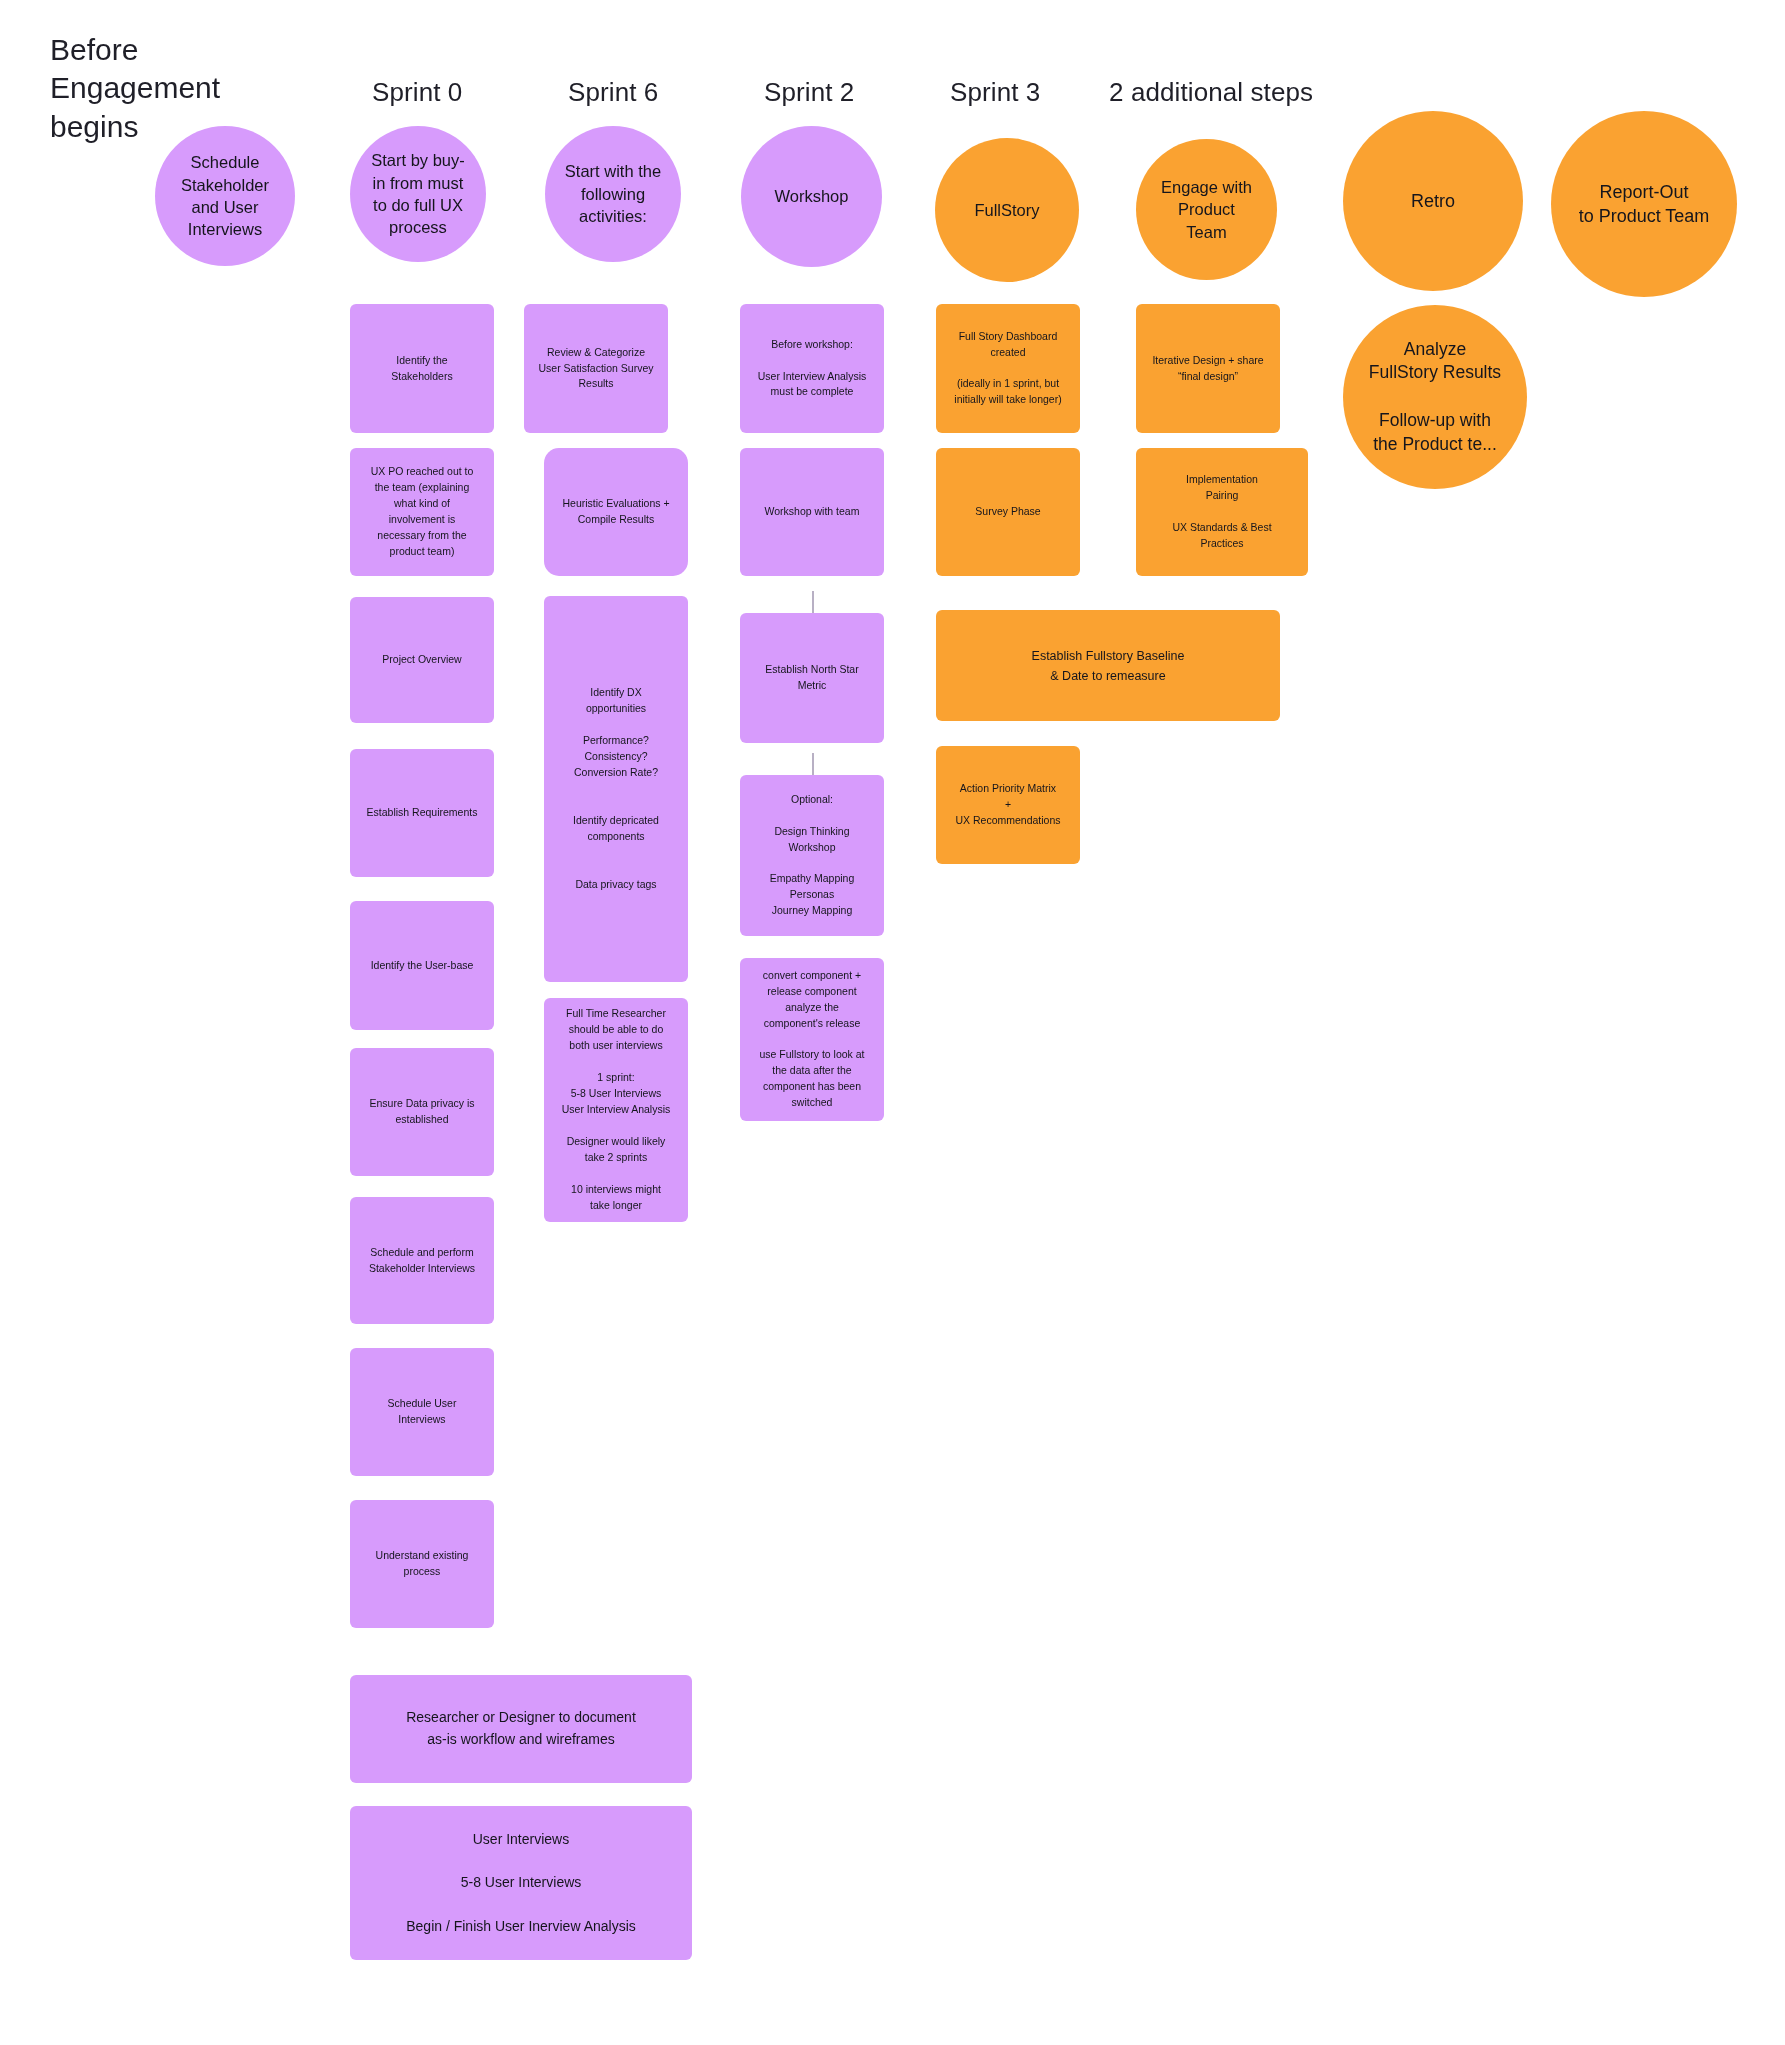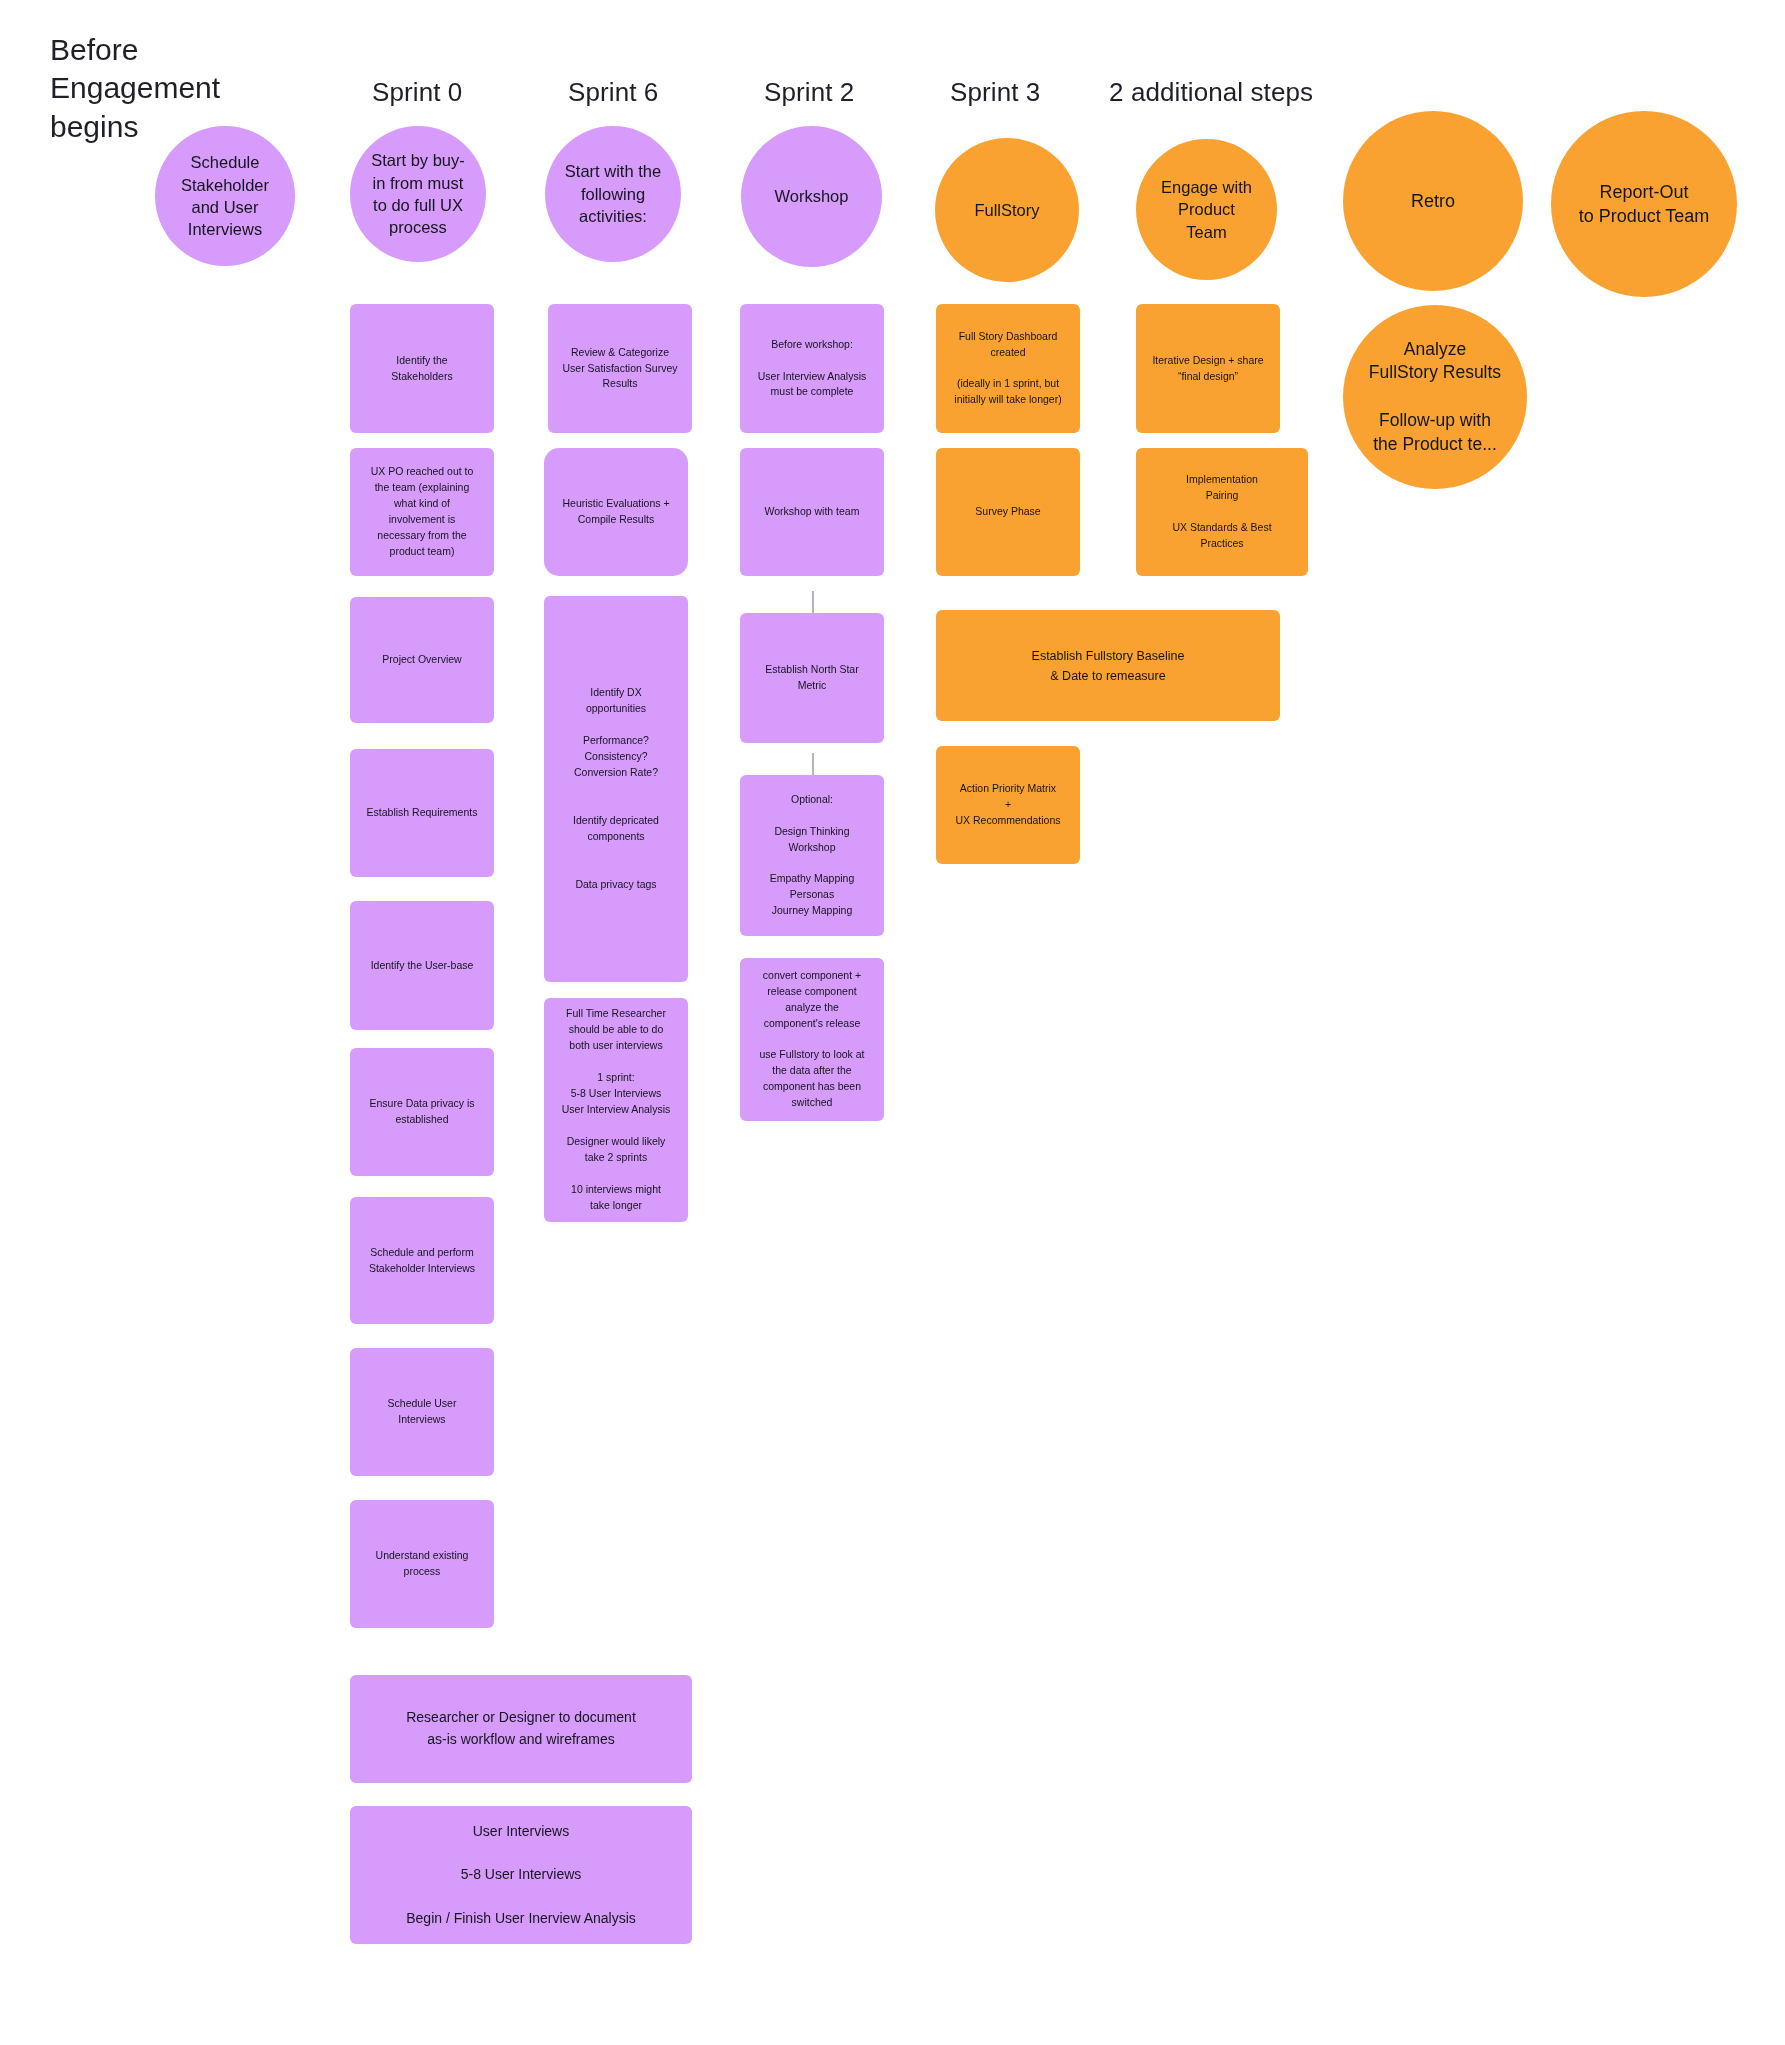--- a/index.html
+++ b/index.html
@@ -185,29 +185,29 @@
   </div>
   <div class="card purple" style="left:350px; top:1500px; width:144px; height:128px;">
     <span class="ctext">Understand existing
 process</span>
   </div>
 
   <div class="card purple big" style="left:350px; top:1675px; width:342px; height:108px;">
     <span class="ctext">Researcher or Designer to document
 as-is workflow and wireframes</span>
   </div>
-  <div class="card purple big" style="left:350px; top:1806px; width:342px; height:138px;align-items:center;">
+  <div class="card purple big" style="left:350px; top:1806px; width:342px; height:154px;align-items:center;">
     <span class="ctext">User Interviews
 
 5-8 User Interviews
 
 Begin / Finish User Inerview Analysis</span>
   </div>
 
-  <div class="card purple" style="left:548px; top:304px; width:144px; height:129px;">
+  <div class="card purple" style="left:524px; top:304px; width:144px; height:129px;">
     <span class="ctext">Review &amp; Categorize
 User Satisfaction Survey
 Results</span>
   </div>
   <div class="card purple" style="left:544px; top:448px; width:144px; height:128px;border-radius:15px;">
     <span class="ctext">Heuristic Evaluations +
 Compile Results</span>
   </div>
   <div class="card purple" style="left:544px; top:596px; width:144px; height:386px;">
     <span class="ctext">Identify DX

